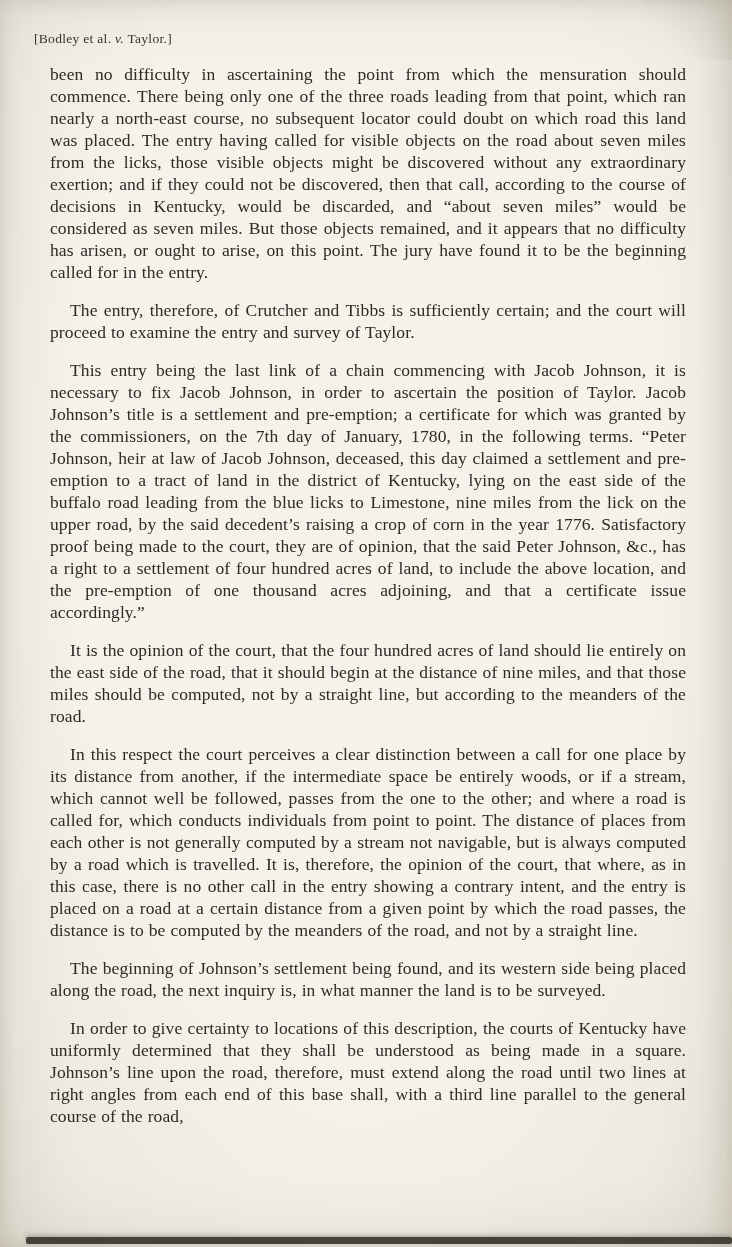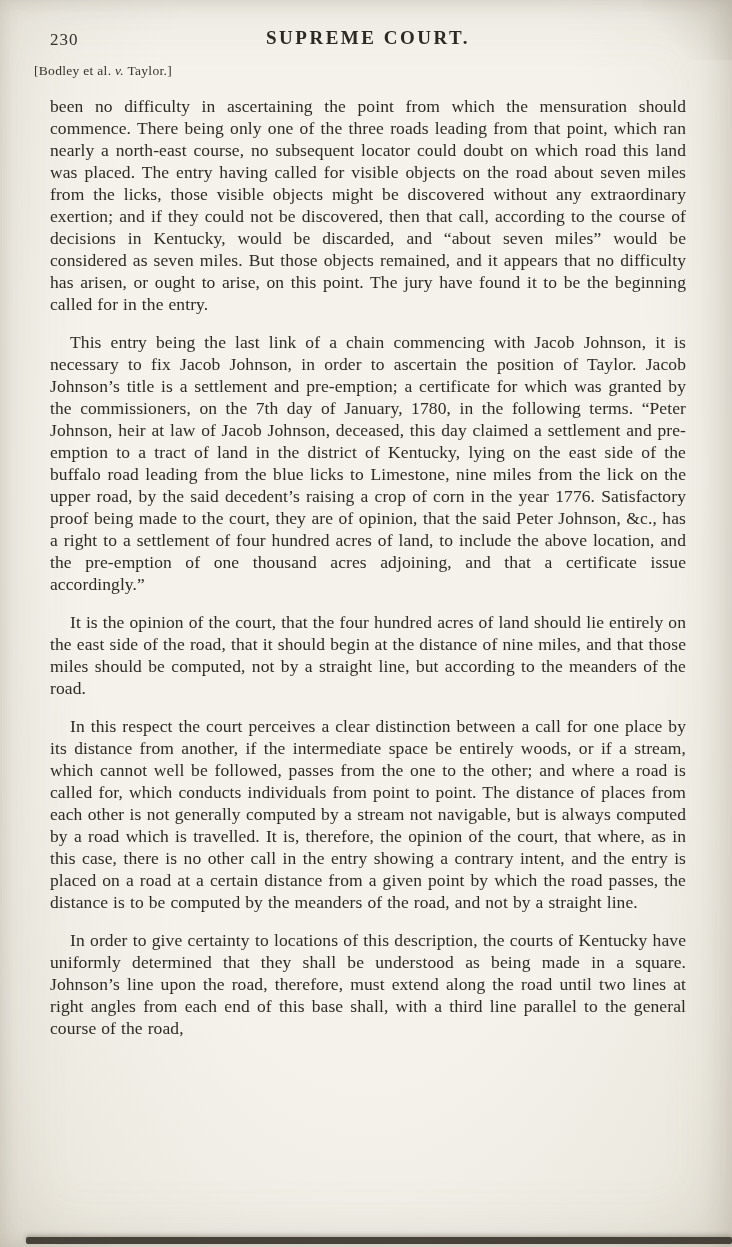--- a/index.html
+++ b/index.html
@@ -91,33 +91,31 @@
     height: 60px;
     background: linear-gradient(225deg, rgba(120,110,92,0.18), rgba(120,110,92,0) 70%);
     pointer-events: none;
   }
 </style>
 </head>
 <body>
 
 <div class="page">
 
-  <div class="page-header">
-    <span class="page-number">230</span>
-    <span class="running-head">SUPREME COURT.</span>
-  </div>
 
   <div class="case-line">
     <span>[Bodley et al. </span><span class="vs">v.</span><span> Taylor.]</span>
   </div>
 
   <div class="body-text">
     <p class="no-indent">been no difficulty in ascertaining the point from which the mensuration should commence. There being only one of the three roads leading from that point, which ran nearly a north-east course, no subsequent locator could doubt on which road this land was placed. The entry having called for visible objects on the road about seven miles from the licks, those visible objects might be discovered without any extraordinary exertion; and if they could not be discovered, then that call, according to the course of decisions in Kentucky, would be discarded, and “about seven miles” would be considered as seven miles. But those objects remained, and it appears that no difficulty has arisen, or ought to arise, on this point. The jury have found it to be the beginning called for in the entry.</p>
+    <p>The entry, therefore, of Crutcher and Tibbs is sufficiently certain; and the court will proceed to examine the entry and survey of Taylor.</p>
     <p>This entry being the last link of a chain commencing with Jacob Johnson, it is necessary to fix Jacob Johnson, in order to ascertain the position of Taylor. Jacob Johnson’s title is a settlement and pre-emption; a certificate for which was granted by the commissioners, on the 7th day of January, 1780, in the following terms. “Peter Johnson, heir at law of Jacob Johnson, deceased, this day claimed a settlement and pre-emption to a tract of land in the district of Kentucky, lying on the east side of the buffalo road leading from the blue licks to Limestone, nine miles from the lick on the upper road, by the said decedent’s raising a crop of corn in the year 1776. Satisfactory proof being made to the court, they are of opinion, that the said Peter Johnson, &amp;c., has a right to a settlement of four hundred acres of land, to include the above location, and the pre-emption of one thousand acres adjoining, and that a certificate issue accordingly.”</p>
     <p>It is the opinion of the court, that the four hundred acres of land should lie entirely on the east side of the road, that it should begin at the distance of nine miles, and that those miles should be computed, not by a straight line, but according to the meanders of the road.</p>
     <p>In this respect the court perceives a clear distinction between a call for one place by its distance from another, if the intermediate space be entirely woods, or if a stream, which cannot well be followed, passes from the one to the other; and where a road is called for, which conducts individuals from point to point. The distance of places from each other is not generally computed by a stream not navigable, but is always computed by a road which is travelled. It is, therefore, the opinion of the court, that where, as in this case, there is no other call in the entry showing a contrary intent, and the entry is placed on a road at a certain distance from a given point by which the road passes, the distance is to be computed by the meanders of the road, and not by a straight line.</p>
+    <p>The beginning of Johnson’s settlement being found, and its western side being placed along the road, the next inquiry is, in what manner the land is to be surveyed.</p>
     <p>In order to give certainty to locations of this description, the courts of Kentucky have uniformly determined that they shall be understood as being made in a square. Johnson’s line upon the road, therefore, must extend along the road until two lines at right angles from each end of this base shall, with a third line parallel to the general course of the road,</p>
   </div>
 
   <div class="scan-corner-shade"></div>
   <div class="scan-bottom-bar"></div>
 
 </div>
 
 </body></html>

